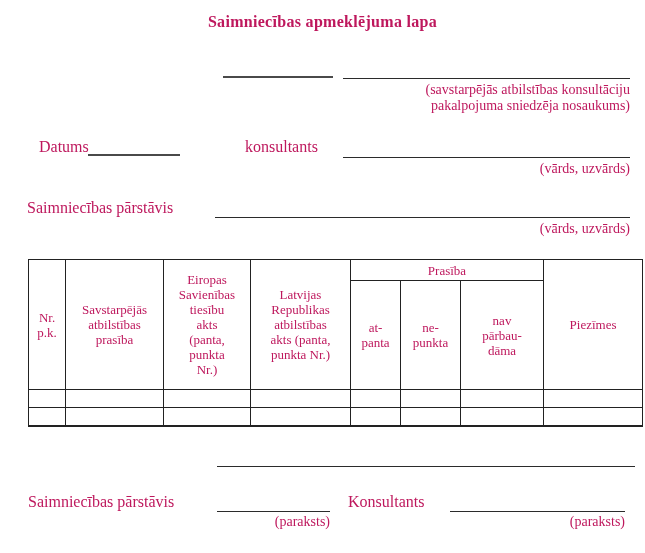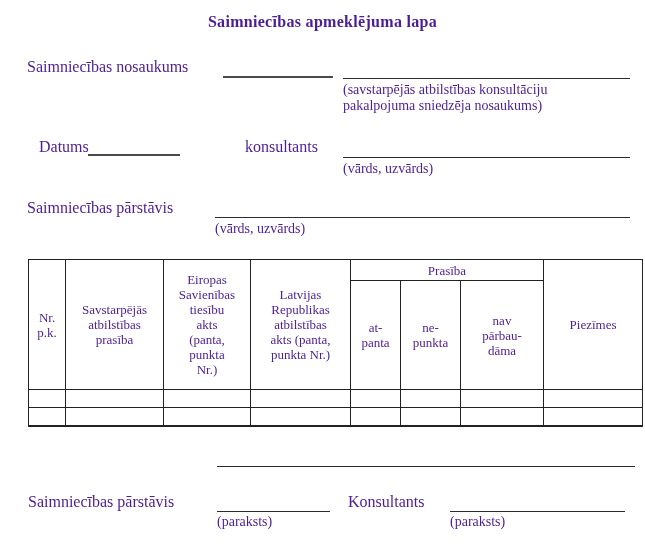--- a/index.html
+++ b/index.html
@@ -1,29 +1,29 @@
 <!DOCTYPE html>
 <html><head>
 <meta charset="utf-8">
 <style>
   html,body{margin:0;padding:0;background:#ffffff;}
   .page{
     position:relative;width:645px;height:553px;background:#ffffff;
     font-family:"Liberation Serif","DejaVu Serif",serif;
-    color:#4c1d95;overflow:hidden;
+    color:#be185d;overflow:hidden;
   }
   .title{
     position:absolute;top:13px;left:0;width:645px;margin:0;
     text-align:center;font-size:16px;font-weight:bold;letter-spacing:0.3px;
   }
   .lbl{position:absolute;font-size:16px;white-space:nowrap;}
   .uline{position:absolute;border-top:1px solid #2b2b2b;height:0;}
   .uline.thick{border-top-width:2px;border-top-color:#4a4a4a;}
   .cap{
-    position:absolute;font-size:14px;text-align:left;
+    position:absolute;font-size:14px;text-align:right;
     white-space:pre-line;line-height:16px;
   }
   table.grid{
     position:absolute;left:28px;top:259px;width:614px;
     border-collapse:collapse;table-layout:fixed;
   }
   table.grid th,table.grid td{
     border:1px solid #222;padding:0 2px;
     font-size:13px;font-weight:normal;line-height:15px;
     text-align:center;vertical-align:middle;
@@ -35,21 +35,20 @@
   tr.blank-row{height:18px;}
   tr.blank-row td{white-space:normal;}
 </style>
 </head>
 <body>
 
 <div class="page">
 
   <h1 class="title">Saimniecības apmeklējuma lapa</h1>
 
-  <div class="lbl" style="left:27px;top:58px">Saimniecības nosaukums</div>
   <div class="uline thick" style="left:223px;top:76px;width:110px"></div>
   <div class="uline" style="left:343px;top:78px;width:287px"></div>
   <div class="cap" style="left:343px;top:82px;width:287px">(savstarpējās atbilstības konsultāciju
 pakalpojuma sniedzēja nosaukums)</div>
 
   <div class="lbl" style="left:39px;top:138px">Datums</div>
   <div class="uline thick" style="left:88px;top:154px;width:92px"></div>
   <div class="lbl" style="left:245px;top:138px">konsultants</div>
   <div class="uline" style="left:343px;top:157px;width:287px"></div>
   <div class="cap" style="left:343px;top:161px;width:287px">(vārds, uzvārds)</div>

